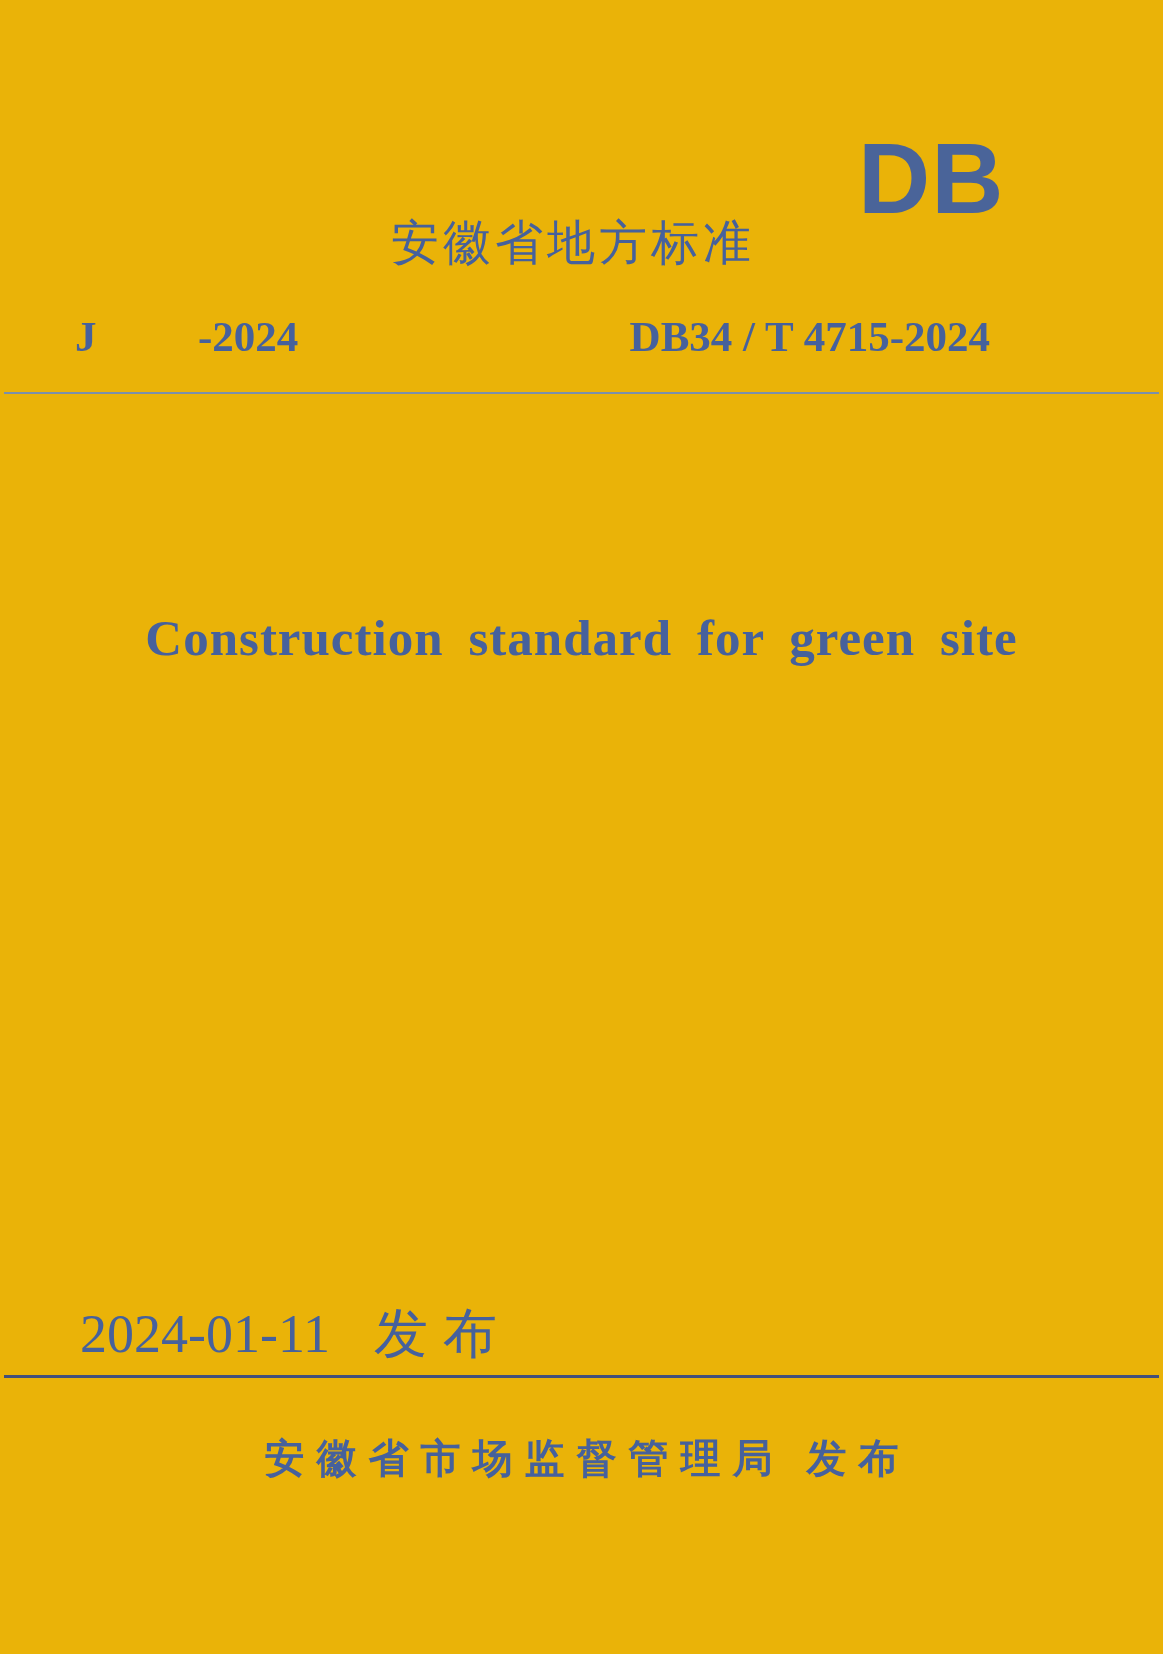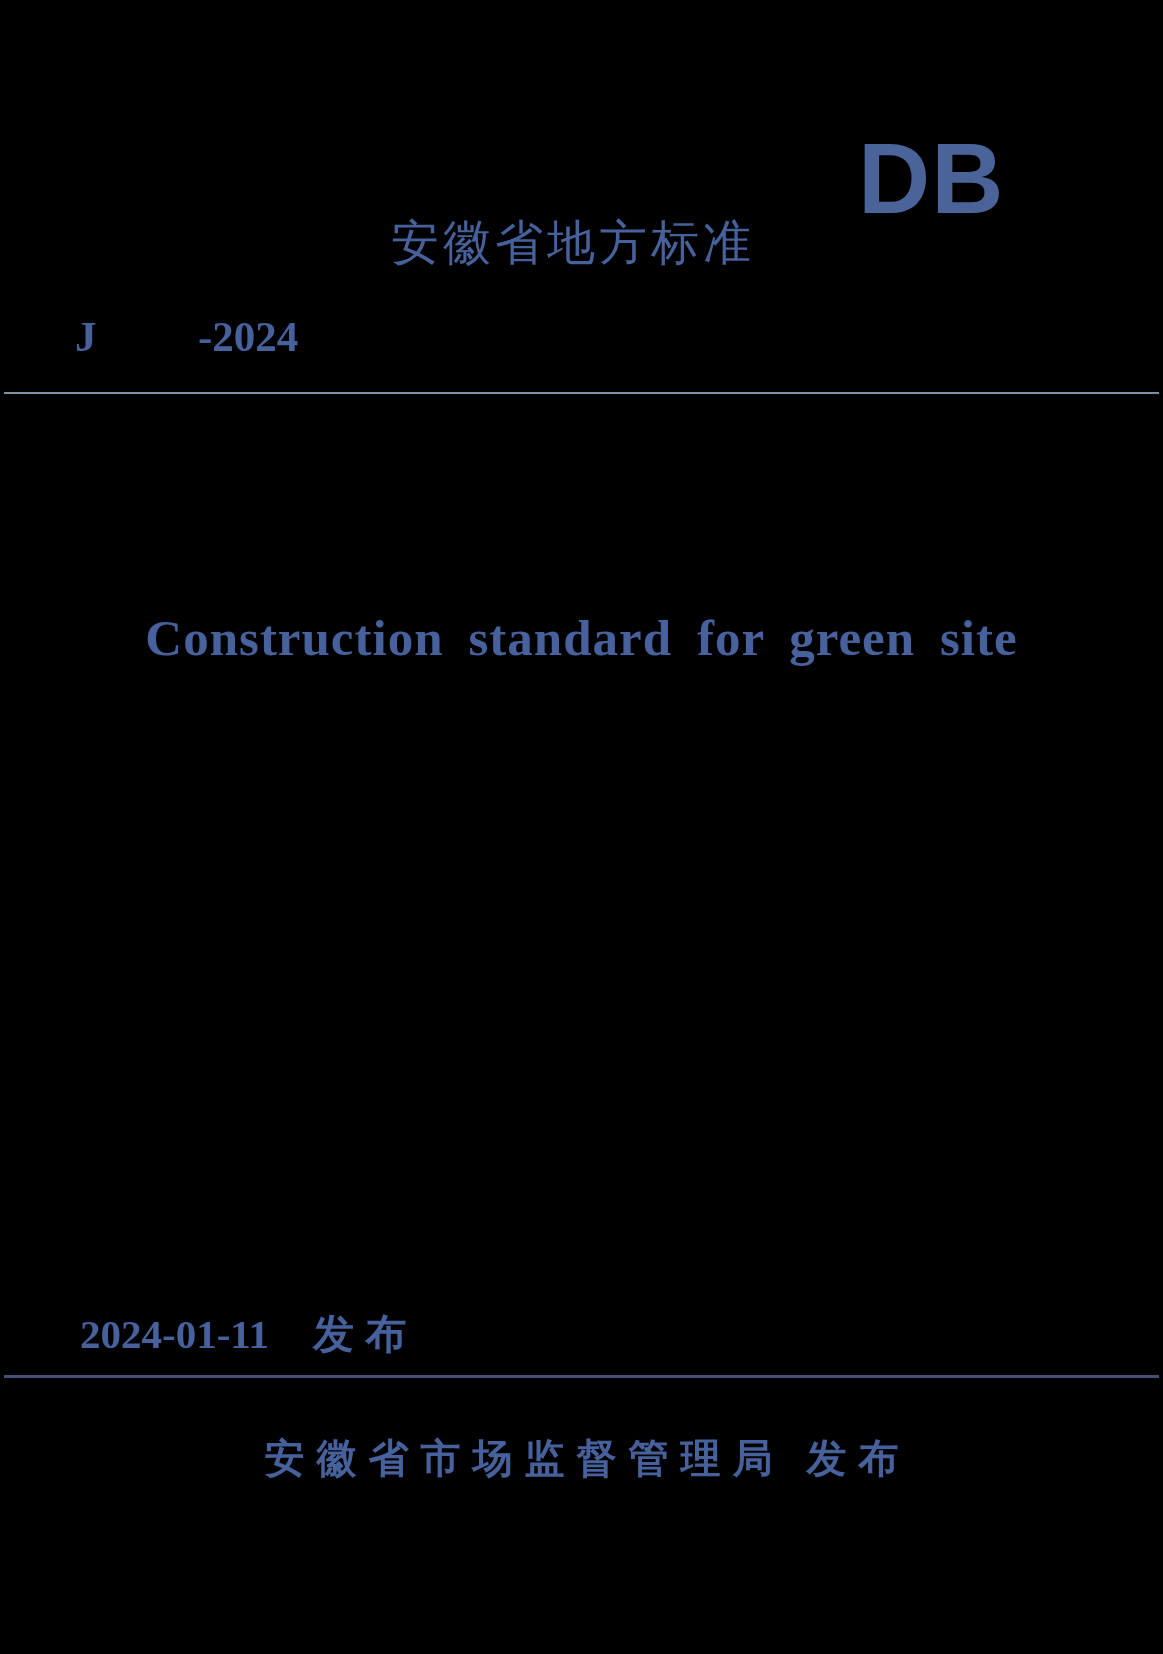--- a/index.html
+++ b/index.html
@@ -3,21 +3,21 @@
 <meta charset="utf-8">
 <style>
   html, body { margin: 0; padding: 0; background: #ffffff; }
   body {
     width: 1163px; height: 1654px;
     position: relative;
     font-family: "Liberation Serif", serif;
     color: #46619c;
     overflow: hidden;
   }
-  .page { position: absolute; inset: 0; background: #000000; }
+  .page { position: absolute; inset: 0; background: #eab308; }
 
   .db-logo {
     position: absolute; top: 128px; left: 858px;
     font-family: "Liberation Sans", sans-serif;
     font-weight: bold; font-size: 100px; line-height: 1;
     color: #4a6499; letter-spacing: 1px;
   }
   .standard-type {
     position: absolute; top: 214px; left: 12px; width: 1122px;
     text-align: center;
@@ -45,21 +45,21 @@
   }
   .title-en {
     position: absolute; top: 608px; left: 0; width: 100%;
     text-align: center;
     font-size: 51px; font-weight: bold; line-height: 1.2;
     word-spacing: 0.22em; letter-spacing: 1px;
   }
 
   .dates-row {
     position: absolute; top: 1306px; left: 0; width: 100%; height: 56px;
-    font-weight: bold; font-size: 41px; line-height: 56px;
+    font-weight: normal; font-size: 54px; line-height: 56px;
   }
   .date-left  { position: absolute; left: 80px; white-space: nowrap; }
   .date-right { position: absolute; right: 176px; white-space: nowrap; }
   .date-label { margin-left: 44px; letter-spacing: 0.28em; }
 
   .publisher {
     position: absolute; top: 1434px; left: 0; width: 100%;
     text-align: center;
     font-family: "Liberation Sans", sans-serif;
     font-weight: 700; font-size: 40px; line-height: 1.2;
@@ -74,20 +74,21 @@
 
 <div class="page">
 
   <div class="db-logo">DB</div>
 
   <div class="standard-type">安徽省地方标准</div>
 
   <div class="class-row">
     <span class="cls-prefix">J</span>
     <span class="cls-year">-2024</span>
+    <span class="std-number">DB34 / T 4715-2024</span>
   </div>
 
   <div class="rule rule-top"></div>
 
 
   <div class="title-en">Construction standard for green site</div>
 
   <div class="dates-row">
     <div class="date-left">
       <span>2024-01-11</span><span class="date-label">发布</span>

